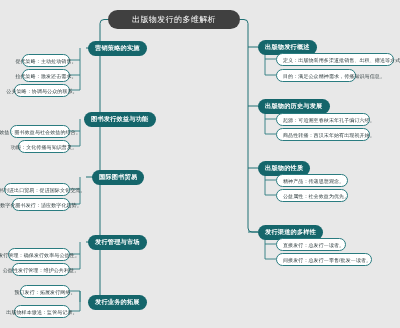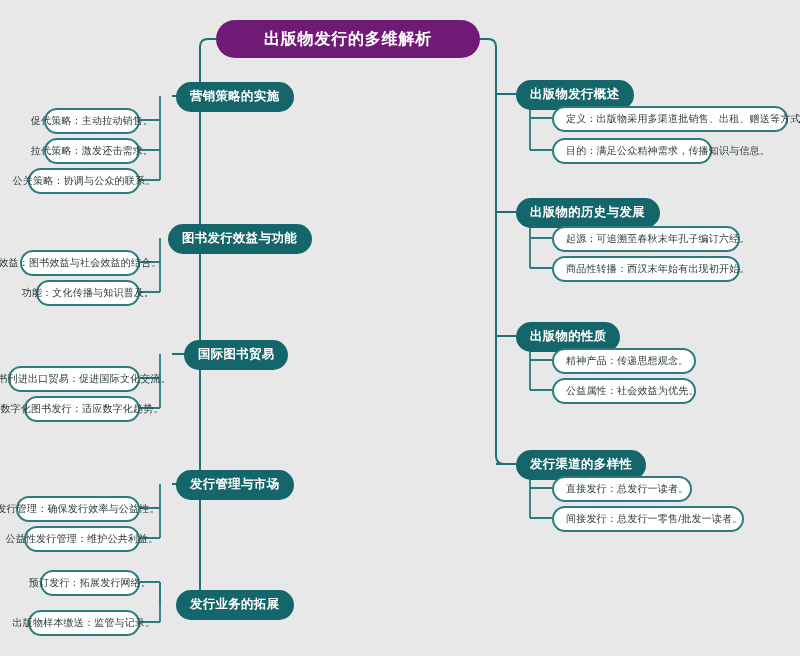--- a/index.html
+++ b/index.html
@@ -11,24 +11,24 @@
   }
   #canvas { position: relative; width: 400px; height: 328px; }
 
   svg#wires { position: absolute; inset: 0; width: 400px; height: 328px; }
 
   .node { position: absolute; white-space: nowrap; }
 
   .root {
     left: 108px; top: 10px;
     width: 132px; height: 19px;
-    background: #701a75;
+    background: #404040;
     border-radius: 10px;
     color: #ffffff;
-    font-size: 8px; font-weight: bold;
+    font-size: 8px; font-weight: normal;
     display: flex; align-items: center; justify-content: center;
     letter-spacing: .4px;
   }
 
   .branch {
     height: 15px;
     background: #15666b;
     border-radius: 8px;
     color: #ffffff;
     font-size: 6.2px; font-weight: bold;

